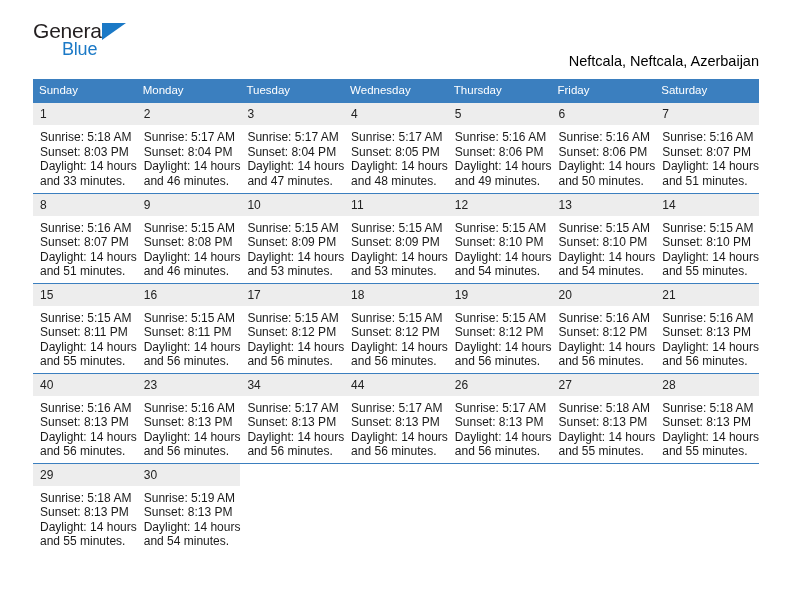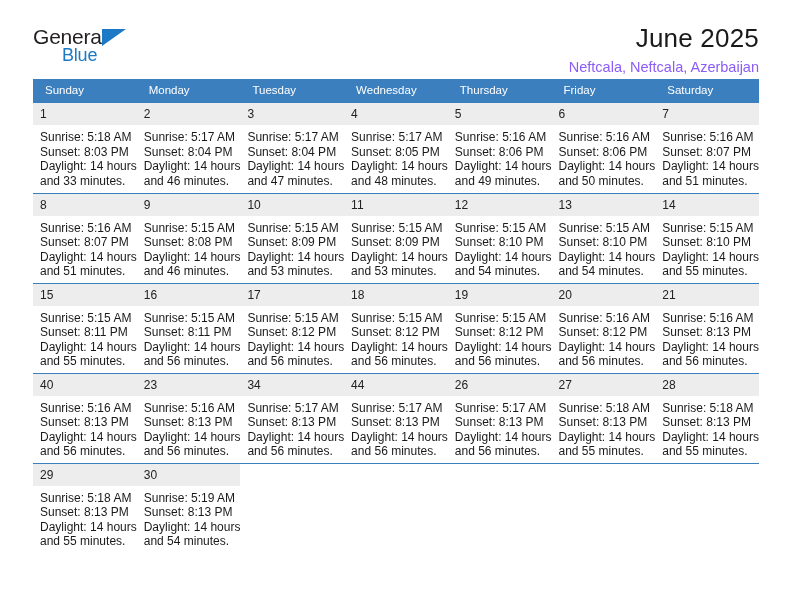--- a/index.html
+++ b/index.html
@@ -18,21 +18,21 @@
     position: relative;
     width: 792px;
     height: 612px;
     box-sizing: border-box;
     padding: 0 33px;
   }
 
   
   .topbar {
     display: flex;
-    align-items: center;
+    align-items: flex-end;
     justify-content: space-between;
     padding-top: 26px;
     height: 72px;
     box-sizing: border-box;
   }
   .logo-block {
     position: relative;
     width: 132px;
     height: 52px;
     padding-top: 6px;
@@ -68,39 +68,39 @@
   }
   .cal-title {
     font-size: 26px;
     font-weight: normal;
     color: #1a1a1a;
     line-height: 30px;
     letter-spacing: 0.2px;
   }
   .cal-subtitle {
     font-size: 14.5px;
-    color: #8b5cf6;
+    color: #000000;
     line-height: 22px;
     margin-top: 3px;
   }
 
   
   .calendar {
     width: 726px;
     border-collapse: collapse;
     table-layout: fixed;
     margin-top: 7px;
   }
   .calendar th {
     background: #3b7fbf;
     color: #ffffff;
     font-size: 11.5px;
     font-weight: normal;
     text-align: left;
-    padding: 5px 0 6px 12px;
+    padding: 5px 0 6px 6px;
     border: none;
     line-height: 13px;
   }
   .calendar td {
     vertical-align: top;
     padding: 0;
     border: none;
     width: 103.7px;
     height: 90px;
     box-sizing: border-box;
@@ -139,21 +139,20 @@
 
   <div class="topbar">
 
     <div class="logo-block">
       <span class="logo-general">General</span>
       <span class="logo-tri"></span>
       <span class="logo-blue">Blue</span>
     </div>
 
     <div class="title-block">
-      <div class="cal-title">June 2025</div>
       <div class="cal-subtitle">Neftcala, Neftcala, Azerbaijan</div>
     </div>
 
   </div>
 
   <table class="calendar">
     <thead>
       <tr>
         <th>Sunday</th>
         <th>Monday</th>

